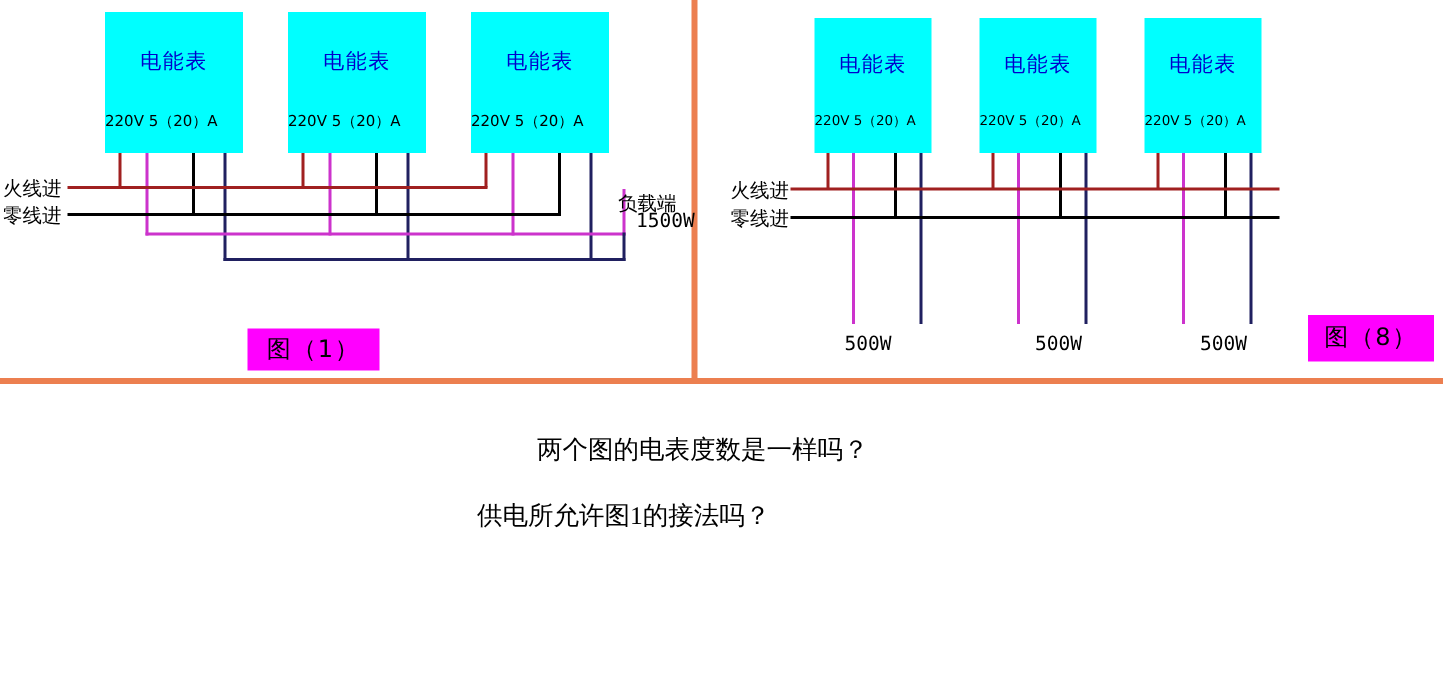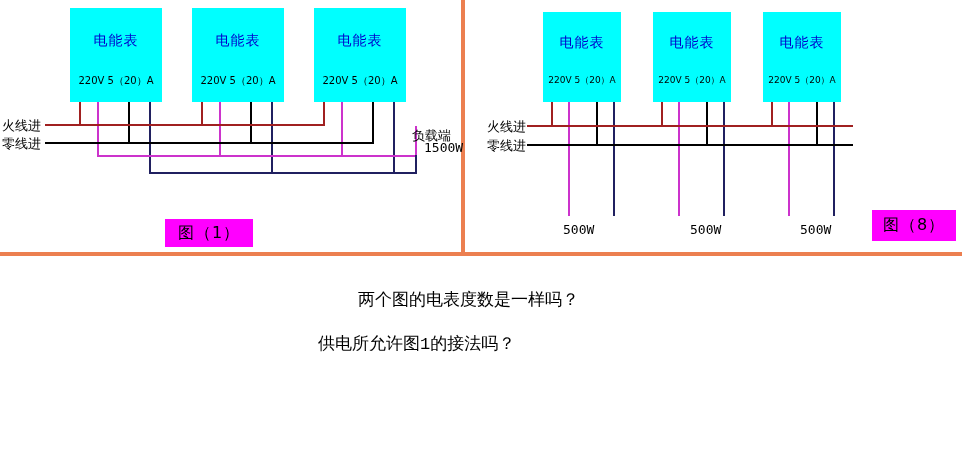--- a/index.html
+++ b/index.html
@@ -41,21 +41,20 @@
     color: #0000cc;
     font-size: 14px;
     font-family: "DejaVu Sans", "Liberation Sans", sans-serif;
     letter-spacing: 1px;
     white-space: nowrap;
   }
   .meter-rating {
     position: absolute;
     left: 0;
     right: 0;
-    text-align: center;
     color: #000000;
     font-size: 10px;
     font-family: "DejaVu Sans", "Liberation Sans", sans-serif;
     white-space: nowrap;
   }
   
   .wire {
     position: absolute;
   }
   .wire-v { width: 2px; }
@@ -85,21 +84,21 @@
     letter-spacing: 1px;
     white-space: nowrap;
     text-align: center;
   }
   
   .question {
     position: absolute;
     color: #000000;
     font-size: 17px;
     white-space: nowrap;
-    font-family: Liberation Mono, monospace;
+    font-family: Liberation Serif, serif;
   }
 </style>
 </head>
 <body>
 
 <div id="canvas">
 
   <div class="divider-v" style="left:461px; top:0px; width:4px; height:255px;"></div>
   <div class="divider-h" style="left:0px; top:252px; width:962px; height:4px;"></div>
 

